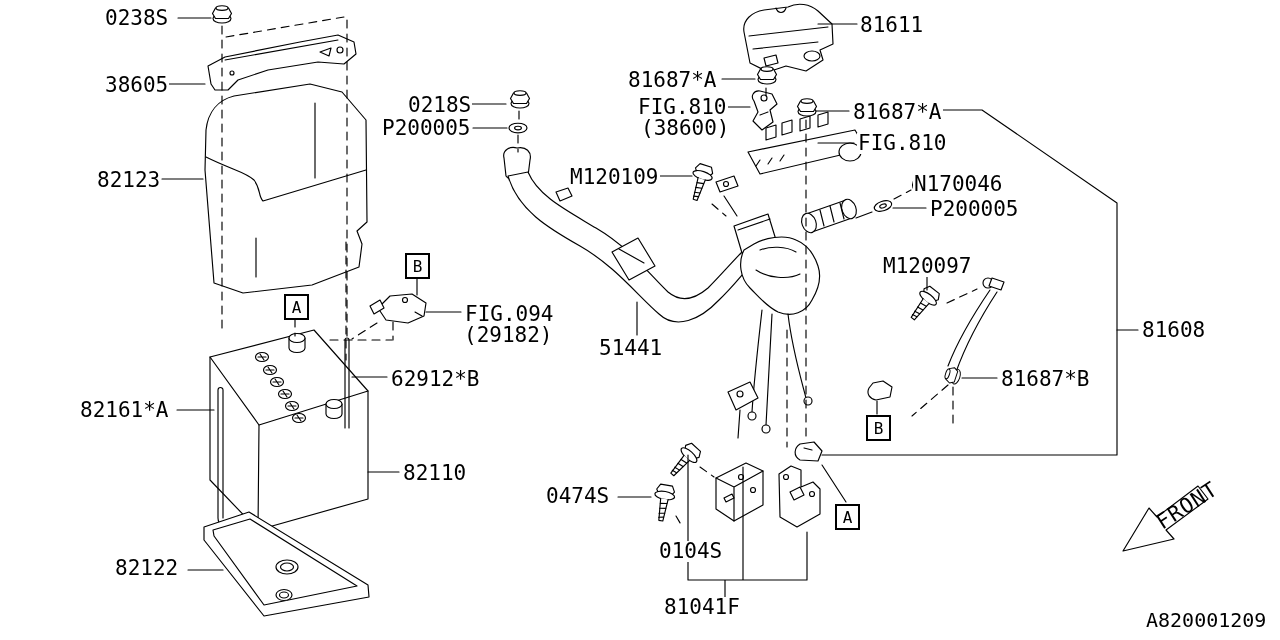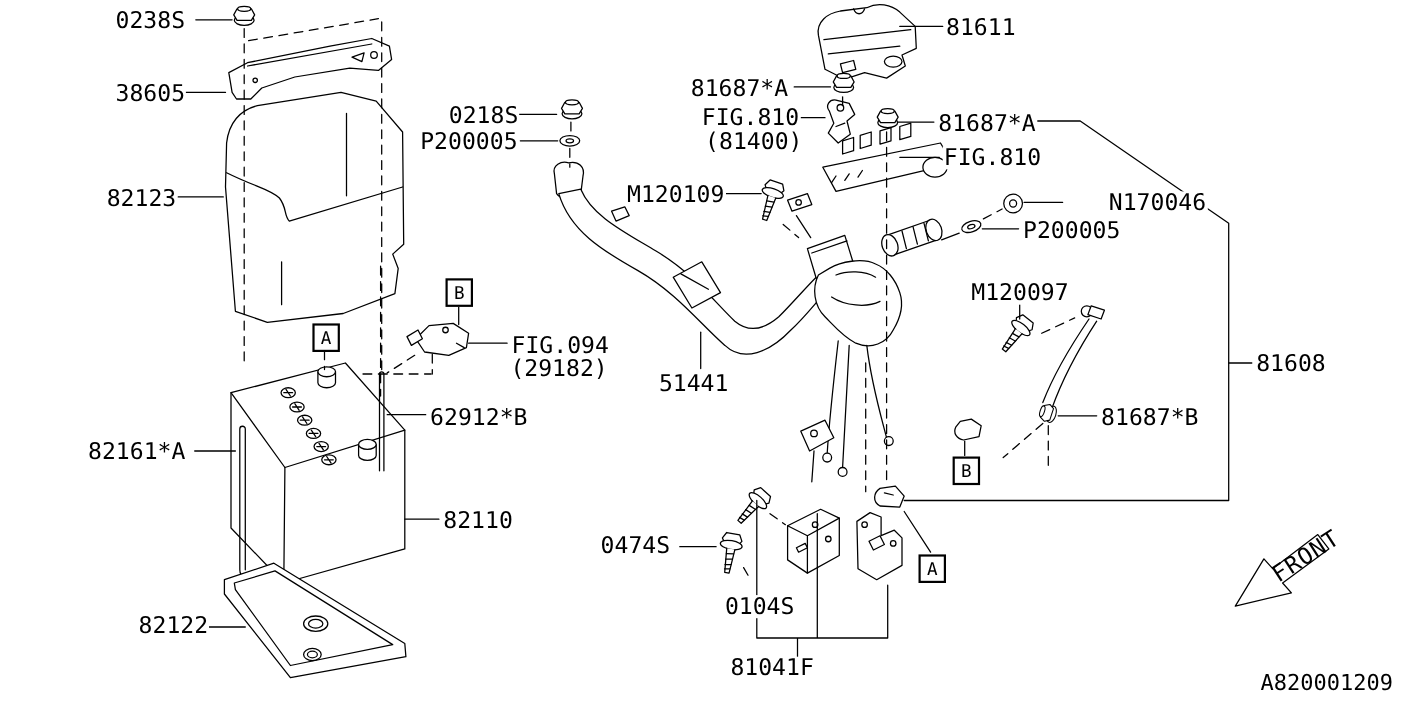--- a/index.html
+++ b/index.html
@@ -272,34 +272,34 @@
 
 <div class="lbl" style="left:104px;top:8px">0238S</div>
 <div class="lbl" style="left:104px;top:75px">38605</div>
 <div class="lbl" style="left:96px;top:170px">82123</div>
 <div class="lbl" style="left:407px;top:95px">0218S</div>
 <div class="lbl" style="left:381px;top:118px">P200005</div>
 <div class="lbl" style="left:569px;top:167px">M120109</div>
 <div class="lbl" style="left:859px;top:15px">81611</div>
 <div class="lbl" style="left:627px;top:70px">81687*A</div>
 <div class="lbl" style="left:637px;top:97px">FIG.810</div>
-<div class="lbl" style="left:640px;top:118px">(81400)</div>
+<div class="lbl" style="left:640px;top:118px">(38600)</div>
 <div class="lbl" style="left:852px;top:102px">81687*A</div>
 <div class="lbl" style="left:857px;top:133px">FIG.810</div>
-<div class="lbl" style="left:1007px;top:174px">N170046</div>
+<div class="lbl" style="left:913px;top:174px">N170046</div>
 <div class="lbl" style="left:929px;top:199px">P200005</div>
 <div class="lbl" style="left:882px;top:256px">M120097</div>
 <div class="lbl" style="left:1141px;top:320px">81608</div>
 <div class="lbl" style="left:1000px;top:369px">81687*B</div>
 <div class="lbl" style="left:464px;top:304px">FIG.094</div>
 <div class="lbl" style="left:463px;top:325px">(29182)</div>
 <div class="lbl" style="left:390px;top:369px">62912*B</div>
 <div class="lbl" style="left:79px;top:400px">82161*A</div>
 <div class="lbl" style="left:402px;top:463px">82110</div>
-<div class="lbl" style="left:125px;top:558px">82122</div>
+<div class="lbl" style="left:114px;top:558px">82122</div>
 <div class="lbl" style="left:598px;top:338px">51441</div>
 <div class="lbl" style="left:545px;top:486px">0474S</div>
 <div class="lbl" style="left:658px;top:541px">0104S</div>
 <div class="lbl" style="left:663px;top:597px">81041F</div>
 
 <div class="marker" style="left:284px;top:294px">A</div>
 <div class="marker" style="left:405px;top:253px">B</div>
 <div class="marker" style="left:866px;top:415px">B</div>
 <div class="marker" style="left:835px;top:504px">A</div>
 

